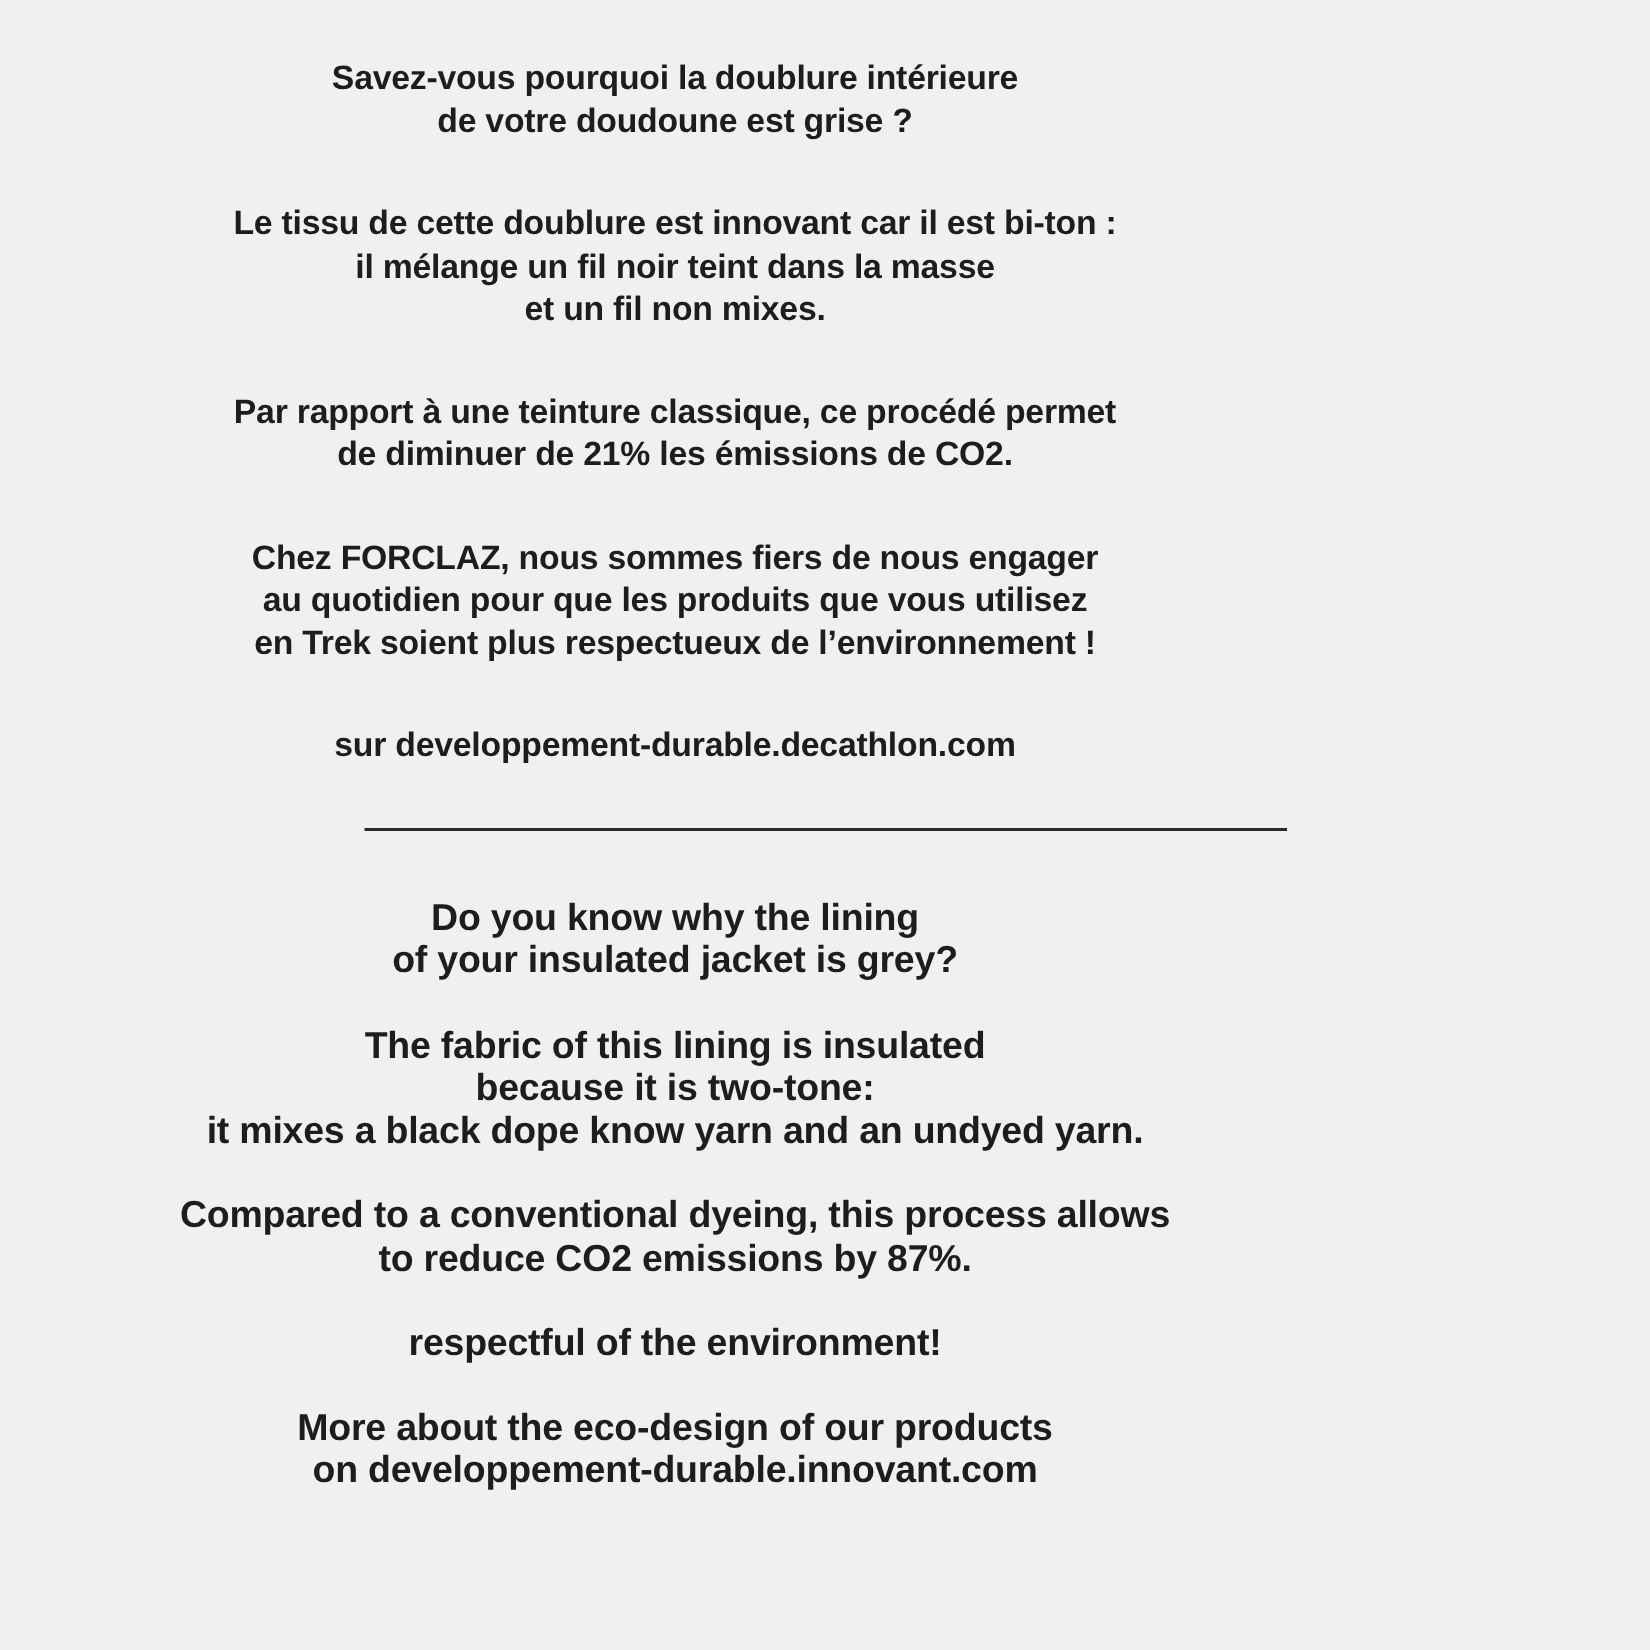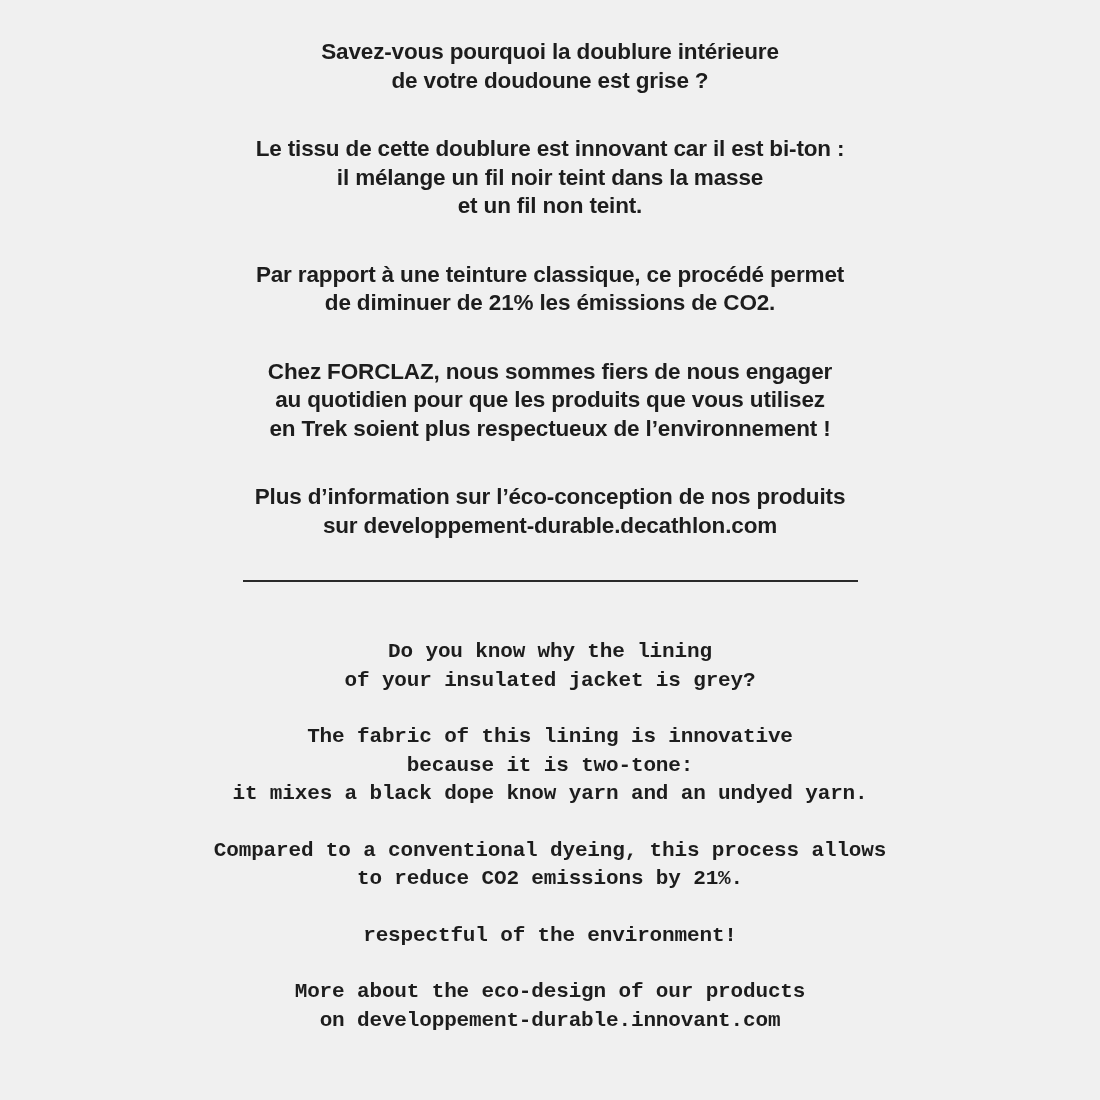--- a/index.html
+++ b/index.html
@@ -13,21 +13,21 @@
     font-family: "Liberation Sans", sans-serif;
     color: #1d1d1d;
     overflow: hidden;
   }
   .page {
     width: 1100px;
     height: 1100px;
     box-sizing: border-box;
     display: flex;
     flex-direction: column;
-    align-items: center;
+    align-items: flex-start;
     padding-top: 38px;
   }
   .block {
     width: 900px;
     text-align: center;
   }
   .para {
     font-weight: bold;
     font-size: 22.5px;
     line-height: 28.5px;
@@ -41,25 +41,24 @@
     width: 615px;
     height: 0;
     border-top: 2px solid #2a2a2a;
     margin: 40px auto 0 auto;
   }
   .block-en {
     margin-top: 40px;
   }
   .para-en {
     font-weight: bold;
-    font-size: 21px;
+    font-size: 25px;
     line-height: 28.5px;
     letter-spacing: -0.15px;
-    margin: 16px;
-    font-family: Liberation Mono, monospace;
+    margin: 4px;
   }
   .para-en + .para-en {
     margin-top: 28px;
   }
   .line {
     display: block;
   }
 </style>
 </head>
 <body>
@@ -69,59 +68,58 @@
   <div class="block block-fr">
 
     <p class="para">
       <span class="line">Savez-vous pourquoi la doublure intérieure</span>
       <span class="line">de votre doudoune est grise ?</span>
     </p>
 
     <p class="para">
       <span class="line">Le tissu de cette doublure est innovant car il est bi-ton :</span>
       <span class="line">il mélange un fil noir teint dans la masse</span>
-      <span class="line">et un fil non teint.</span>
+      <span class="line">et un fil non mixes.</span>
     </p>
 
     <p class="para">
       <span class="line">Par rapport à une teinture classique, ce procédé permet</span>
       <span class="line">de diminuer de 21% les émissions de CO2.</span>
     </p>
 
     <p class="para">
       <span class="line">Chez FORCLAZ, nous sommes fiers de nous engager</span>
       <span class="line">au quotidien pour que les produits que vous utilisez</span>
       <span class="line">en Trek soient plus respectueux de l’environnement !</span>
     </p>
 
     <p class="para">
-      <span class="line">Plus d’information sur l’éco-conception de nos produits</span>
       <span class="line">sur developpement-durable.decathlon.com</span>
     </p>
 
   </div>
 
   <div class="divider"></div>
 
   <div class="block block-en">
 
     <p class="para-en">
       <span class="line">Do you know why the lining</span>
       <span class="line">of your insulated jacket is grey?</span>
     </p>
 
     <p class="para-en">
-      <span class="line">The fabric of this lining is innovative</span>
+      <span class="line">The fabric of this lining is insulated</span>
       <span class="line">because it is two-tone:</span>
       <span class="line">it mixes a black dope know yarn and an undyed yarn.</span>
     </p>
 
     <p class="para-en">
       <span class="line">Compared to a conventional dyeing, this process allows</span>
-      <span class="line">to reduce CO2 emissions by 21%.</span>
+      <span class="line">to reduce CO2 emissions by 87%.</span>
     </p>
 
     <p class="para-en">
       <span class="line">respectful of the environment!</span>
     </p>
 
     <p class="para-en">
       <span class="line">More about the eco-design of our products</span>
       <span class="line">on developpement-durable.innovant.com</span>
     </p>

